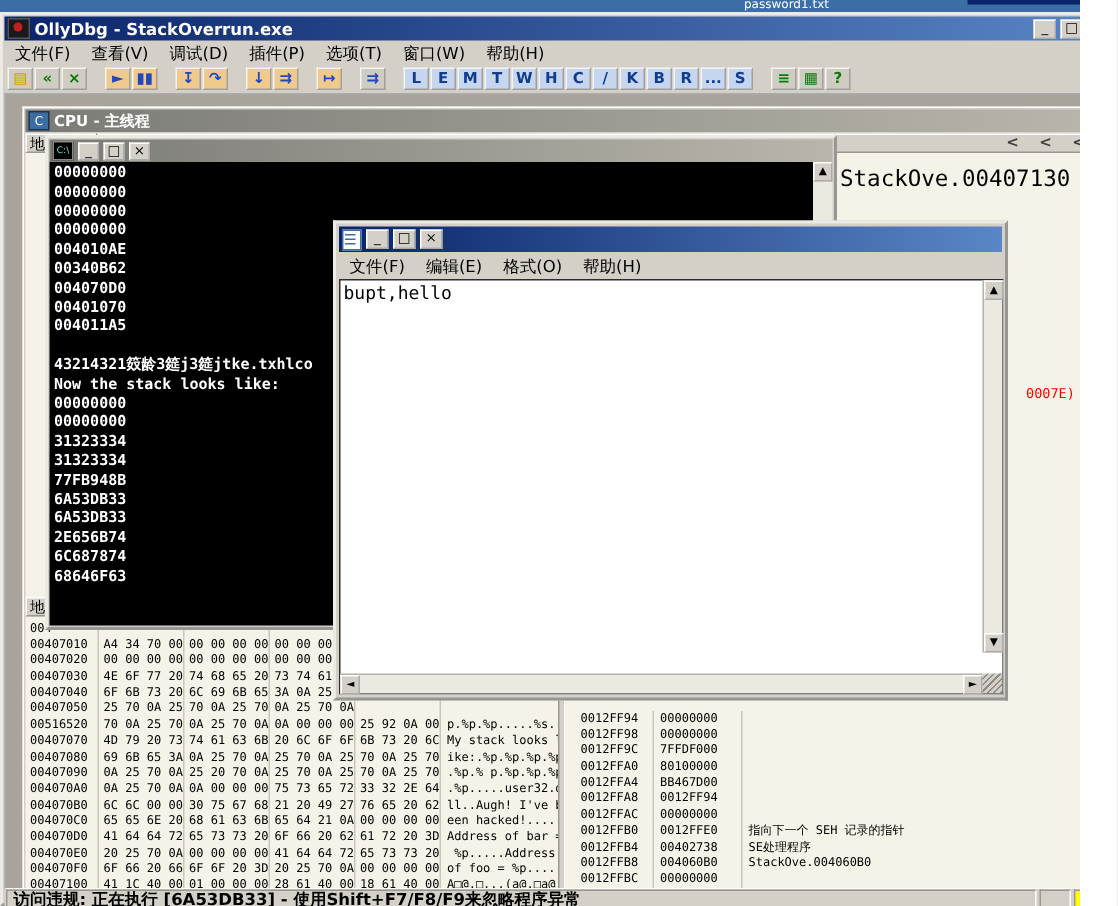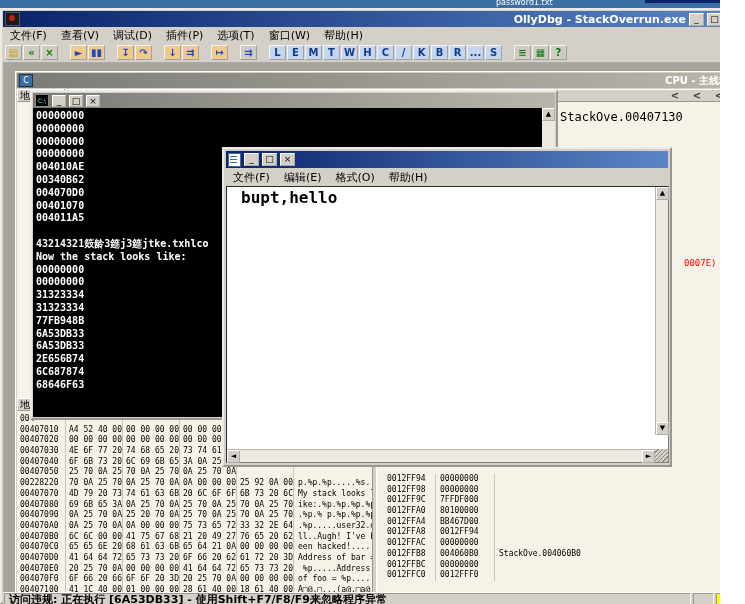--- a/index.html
+++ b/index.html
@@ -1,21 +1,21 @@
 <!DOCTYPE html>
 <html><head>
 <meta charset="utf-8">
 <style>
   html,body{margin:0;padding:0;}
   #screen{position:relative;width:676px;height:604px;background:#3A6EA5;overflow:hidden;
           font-family:"DejaVu Sans","Liberation Sans",sans-serif;font-size:11px;color:#000;padding-left:44px;}
   .abs{position:absolute;}
   .win{position:absolute;background:#D4D0C8;border:2px outset #ECEAE4;box-sizing:border-box;}
   .tbar{position:absolute;display:flex;align-items:center;gap:3px;padding:0 2px;box-sizing:border-box;}
-  .tbar .cap{flex:1;font-weight:bold;color:#fff;white-space:nowrap;overflow:hidden;font-size:11px;text-align:right;}
+  .tbar .cap{flex:1;font-weight:bold;color:#fff;white-space:nowrap;overflow:hidden;font-size:11px;}
   .tbar-blue{background:linear-gradient(to right,#0A246A,#5A86C6);}
   .tbar-gray{background:linear-gradient(to right,#7B7B76,#B9B5AB);}
   .wbtn{width:15px;height:13px;background:#D4D0C8;border:1px outset #fff;font-size:9px;line-height:11px;
         text-align:center;color:#000;box-sizing:border-box;font-family:"DejaVu Sans",sans-serif;flex:0 0 auto;}
   .menu-row{position:absolute;display:flex;align-items:center;background:#D4D0C8;}
   .menu-item{padding:1px 7px;white-space:nowrap;}
   .toolbar{position:absolute;display:flex;align-items:center;background:#D4D0C8;}
   .tb{width:17px;height:15px;border:1px outset #F5F4F0;box-sizing:border-box;text-align:center;
       font-size:10px;line-height:13px;font-weight:bold;margin-right:1px;flex:0 0 auto;overflow:hidden;}
   .tb.gap{margin-left:11px;}
@@ -121,60 +121,62 @@
         </div>
 
         <div class="abs cream" style="left:1px;top:30px;width:540px;height:296px;"></div>
 
         <div class="pane-hdr" style="position:absolute;left:541px;top:17px;width:174px;height:13px;justify-content:flex-end;" id="reg-chevrons">
             <span class="chev">&lt;</span>
             <span class="chev">&lt;</span>
             <span class="chev">&lt;</span>
           </div>
         <div class="abs cream" style="left:541px;top:30px;width:174px;height:296px;overflow:hidden;">
-          <div class="mono" style="position:absolute;left:3px;top:8px;font-size:12px;">StackOve.00407130</div>
+          <div class="mono" style="position:absolute;left:3px;top:8px;font-size:15px;">StackOve.00407130</div>
           <div class="mono" id="reg-red" style="position: absolute; left: 127px; top: 156px; font-size: 9px; color: rgb(255, 0, 0);">0007E)</div>
         </div>
 
         <div class="abs" style="left:1px;top:326px;width:355px;height:194px;background:#F5F3E7;overflow:hidden;">
           <div class="pane-hdr" style="width:355px;height:13px;">
             <span style="width:44px;border-right:1px solid #9C988E;padding-left:2px;">地址</span>
           </div>
           <div id="dump-rows" style="position:absolute;left:0;top:16px;width:355px;">
               <div class="dump-row"><span class="dump-addr">004</span><span class="dump-grp"></span><span class="dump-grp"></span><span class="dump-grp"></span><span class="dump-grp"></span><span class="dump-ascii"></span></div>
-              <div class="dump-row"><span class="dump-addr">00407010</span><span class="dump-grp">A4 52 40 00</span><span class="dump-grp">00 00 00 00</span><span class="dump-grp">00 00 00 00</span><span class="dump-grp"></span><span class="dump-ascii"></span></div>
+              <div class="dump-row"><span class="dump-addr">00407010</span><span class="dump-grp">A4 34 70 00</span><span class="dump-grp">00 00 00 00</span><span class="dump-grp">00 00 00 00</span><span class="dump-grp"></span><span class="dump-ascii"></span></div>
               <div class="dump-row"><span class="dump-addr">00407020</span><span class="dump-grp">00 00 00 00</span><span class="dump-grp">00 00 00 00</span><span class="dump-grp">00 00 00 00</span><span class="dump-grp"></span><span class="dump-ascii"></span></div>
               <div class="dump-row"><span class="dump-addr">00407030</span><span class="dump-grp">4E 6F 77 20</span><span class="dump-grp">74 68 65 20</span><span class="dump-grp">73 74 61 63</span><span class="dump-grp"></span><span class="dump-ascii"></span></div>
               <div class="dump-row"><span class="dump-addr">00407040</span><span class="dump-grp">6F 6B 73 20</span><span class="dump-grp">6C 69 6B 65</span><span class="dump-grp">3A 0A 25 70</span><span class="dump-grp"></span><span class="dump-ascii"></span></div>
               <div class="dump-row"><span class="dump-addr">00407050</span><span class="dump-grp">25 70 0A 25</span><span class="dump-grp">70 0A 25 70</span><span class="dump-grp">0A 25 70 0A</span><span class="dump-grp"></span><span class="dump-ascii"></span></div>
-              <div class="dump-row"><span class="dump-addr">00228220</span><span class="dump-grp">70 0A 25 70</span><span class="dump-grp">0A 25 70 0A</span><span class="dump-grp">0A 00 00 00</span><span class="dump-grp">25 92 0A 00</span><span class="dump-ascii">p.%p.%p.....%s..</span></div>
+              <div class="dump-row"><span class="dump-addr">00516520</span><span class="dump-grp">70 0A 25 70</span><span class="dump-grp">0A 25 70 0A</span><span class="dump-grp">0A 00 00 00</span><span class="dump-grp">25 92 0A 00</span><span class="dump-ascii">p.%p.%p.....%s..</span></div>
               <div class="dump-row"><span class="dump-addr">00407070</span><span class="dump-grp">4D 79 20 73</span><span class="dump-grp">74 61 63 6B</span><span class="dump-grp">20 6C 6F 6F</span><span class="dump-grp">6B 73 20 6C</span><span class="dump-ascii">My stack looks l</span></div>
               <div class="dump-row"><span class="dump-addr">00407080</span><span class="dump-grp">69 6B 65 3A</span><span class="dump-grp">0A 25 70 0A</span><span class="dump-grp">25 70 0A 25</span><span class="dump-grp">70 0A 25 70</span><span class="dump-ascii">ike:.%p.%p.%p.%p</span></div>
               <div class="dump-row"><span class="dump-addr">00407090</span><span class="dump-grp">0A 25 70 0A</span><span class="dump-grp">25 20 70 0A</span><span class="dump-grp">25 70 0A 25</span><span class="dump-grp">70 0A 25 70</span><span class="dump-ascii">.%p.% p.%p.%p.%p</span></div>
               <div class="dump-row"><span class="dump-addr">004070A0</span><span class="dump-grp">0A 25 70 0A</span><span class="dump-grp">0A 00 00 00</span><span class="dump-grp">75 73 65 72</span><span class="dump-grp">33 32 2E 64</span><span class="dump-ascii">.%p.....user32.d</span></div>
-              <div class="dump-row"><span class="dump-addr">004070B0</span><span class="dump-grp">6C 6C 00 00</span><span class="dump-grp">41 75 67 68</span><span class="dump-grp">21 20 49 27</span><span class="dump-grp">76 65 20 62</span><span class="dump-ascii">ll..Augh! I've b</span></div>
+              <div class="dump-row"><span class="dump-addr">004070B0</span><span class="dump-grp">6C 6C 00 00</span><span class="dump-grp">30 75 67 68</span><span class="dump-grp">21 20 49 27</span><span class="dump-grp">76 65 20 62</span><span class="dump-ascii">ll..Augh! I've b</span></div>
               <div class="dump-row"><span class="dump-addr">004070C0</span><span class="dump-grp">65 65 6E 20</span><span class="dump-grp">68 61 63 6B</span><span class="dump-grp">65 64 21 0A</span><span class="dump-grp">00 00 00 00</span><span class="dump-ascii">een hacked!.....</span></div>
               <div class="dump-row"><span class="dump-addr">004070D0</span><span class="dump-grp">41 64 64 72</span><span class="dump-grp">65 73 73 20</span><span class="dump-grp">6F 66 20 62</span><span class="dump-grp">61 72 20 3D</span><span class="dump-ascii">Address of bar =</span></div>
               <div class="dump-row"><span class="dump-addr">004070E0</span><span class="dump-grp">20 25 70 0A</span><span class="dump-grp">00 00 00 00</span><span class="dump-grp">41 64 64 72</span><span class="dump-grp">65 73 73 20</span><span class="dump-ascii"> %p.....Address </span></div>
               <div class="dump-row"><span class="dump-addr">004070F0</span><span class="dump-grp">6F 66 20 66</span><span class="dump-grp">6F 6F 20 3D</span><span class="dump-grp">20 25 70 0A</span><span class="dump-grp">00 00 00 00</span><span class="dump-ascii">of foo = %p.....</span></div>
               <div class="dump-row"><span class="dump-addr">00407100</span><span class="dump-grp">41 1C 40 00</span><span class="dump-grp">01 00 00 00</span><span class="dump-grp">28 61 40 00</span><span class="dump-grp">18 61 40 00</span><span class="dump-ascii">A□@.□...(a@.□a@.</span></div>
             </div>
         </div>
 
         <div class="abs" style="left:356px;top:326px;width:5px;height:194px;background:#D4D0C8;border-left:1px solid #9C988E;border-right:1px solid #fff;box-sizing:border-box;"></div>
 
         <div class="abs" style="left:361px;top:326px;width:354px;height:194px;background:#F5F3E7;overflow:hidden;">
           <div id="stack-rows" style="position:absolute;left:6px;top:76px;width:346px;">
               <div class="stack-row"><span class="stack-addr">0012FF94</span><span class="stack-val">00000000</span><span class="stack-com"></span></div>
               <div class="stack-row"><span class="stack-addr">0012FF98</span><span class="stack-val">00000000</span><span class="stack-com"></span></div>
               <div class="stack-row"><span class="stack-addr">0012FF9C</span><span class="stack-val">7FFDF000</span><span class="stack-com"></span></div>
               <div class="stack-row"><span class="stack-addr">0012FFA0</span><span class="stack-val">80100000</span><span class="stack-com"></span></div>
               <div class="stack-row"><span class="stack-addr">0012FFA4</span><span class="stack-val">BB467D00</span><span class="stack-com"></span></div>
               <div class="stack-row"><span class="stack-addr">0012FFA8</span><span class="stack-val">0012FF94</span><span class="stack-com"></span></div>
               <div class="stack-row"><span class="stack-addr">0012FFAC</span><span class="stack-val">00000000</span><span class="stack-com"></span></div>
+              <div class="stack-row"><span class="stack-addr">0012FFB0</span><span class="stack-val">0012FFE0</span><span class="stack-com">指向下一个 SEH 记录的指针</span></div>
+              <div class="stack-row"><span class="stack-addr">0012FFB4</span><span class="stack-val">00402738</span><span class="stack-com">SE处理程序</span></div>
               <div class="stack-row"><span class="stack-addr">0012FFB8</span><span class="stack-val">004060B0</span><span class="stack-com">StackOve.004060B0</span></div>
               <div class="stack-row"><span class="stack-addr">0012FFBC</span><span class="stack-val">00000000</span><span class="stack-com"></span></div>
               <div class="stack-row"><span class="stack-addr">0012FFC0</span><span class="stack-val">0012FFF0</span><span class="stack-com"></span></div>
             </div>
         </div>
       </div>
     </div>
 
     <div class="abs" style="left:1px;top:583px;width:741px;height:13px;background:#D4D0C8;">
       <div class="status-cell" style="left:1px;top:0;width:687px;font-weight:bold;">访问违规: 正在执行 [6A53DB33] - 使用Shift+F7/F8/F9来忽略程序异常</div>
@@ -233,21 +235,21 @@
       <span class="wbtn">□</span>
       <span class="wbtn">×</span>
     </div>
     <div class="menu-row" id="notepad-menu" style="left:2px;top:20px;width:442px;height:16px;">
         <span class="menu-item">文件(F)</span>
         <span class="menu-item">编辑(E)</span>
         <span class="menu-item">格式(O)</span>
         <span class="menu-item">帮助(H)</span>
       </div>
     <div class="abs" style="left:2px;top:37px;width:443px;height:277px;border:1px inset #808080;background:#fff;box-sizing:border-box;">
-      <div class="mono" style="position:absolute;left:14px;top:1px;font-size:16px;font-weight:bold;">bupt,hello</div>
+      <div class="mono" style="position:absolute;left:2px;top:1px;font-size:12px;font-weight:normal;">bupt,hello</div>
       <div class="sb" style="right:0;top:0;width:13px;height:248px;border-left:1px solid #B8B4AA;">
         <span class="sb-btn" style="left:0;top:0;">▲</span>
         <span class="sb-btn" style="left:0;bottom:0;">▼</span>
       </div>
       <div class="sb" style="left:0;bottom:0;width:428px;height:13px;border-top:1px solid #B8B4AA;">
         <span class="sb-btn" style="left:0;top:0;">◄</span>
         <span class="sb-btn" style="right:0;top:0;">►</span>
       </div>
       <div class="abs" style="right:0;bottom:0;width:13px;height:13px;background:repeating-linear-gradient(135deg,#D4D0C8 0 2px,#908C84 2px 3px);"></div>
     </div>

